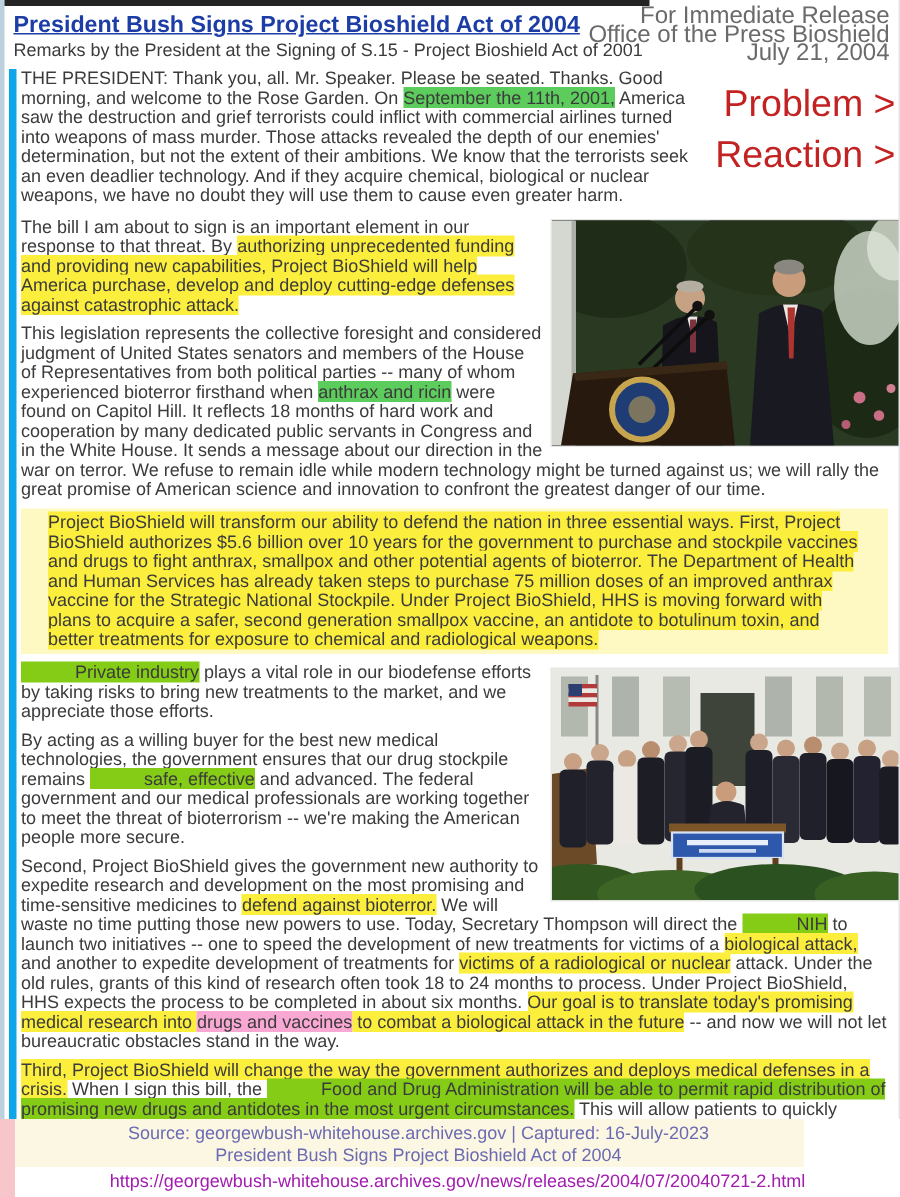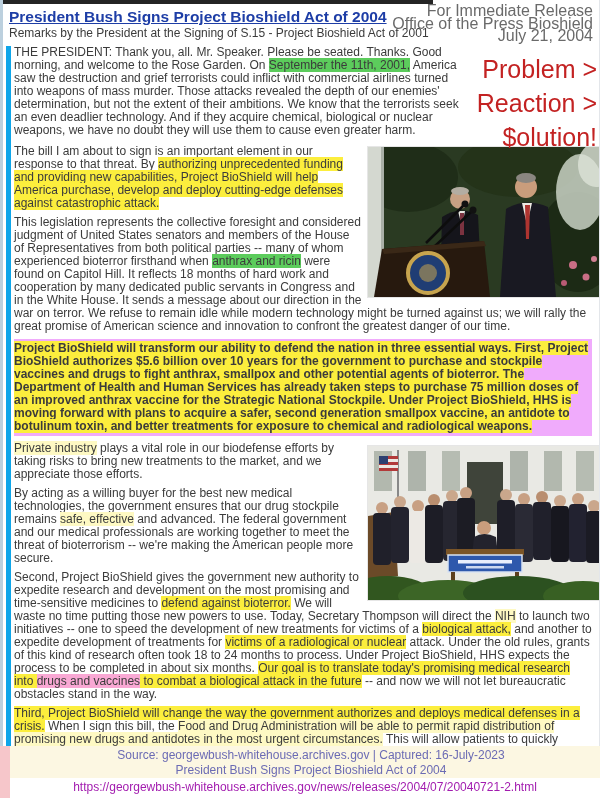--- a/index.html
+++ b/index.html
@@ -25,27 +25,27 @@
              font-size:12px; line-height:13px; }
   .content p { margin:0 0 6px 0; }
   .p1 { margin-right:132px !important; margin-bottom:8px !important; }
 
   .photo { float:right; margin:2px -8px 6px 6px; background:#222; box-shadow:0 0 0 1px #e6e6e6; }
   .photo svg { display:block; }
   .photo2 { margin-top:4px; }
 
   .hl-y { background:#fcee3d; }
   .hl-g { background:#5ccc5c; }
-  .hl-p { background:#fef9c3; }
+  .hl-p { background:#84cc16;padding-left:36px; }
   .hl-o { background:#f9a8d4; }
-  .block-yellow { background:#f0abfc; padding:3px 0;font-weight:bold; }
+  .block-yellow { background:#fef9c3; padding:3px 18px; }
 
   .footer { position:absolute; left:0; top:746px; width:600px; height:52px; background:#ffffff; }
   .footer-pink { position:absolute; left:0; top:0; width:10px; height:52px; background:#f6c6ca; }
-  .footer-cream { position:absolute; left:10px; top:0; width:590px; height:32px; background:#fcf7e2;
+  .footer-cream { position:absolute; left:10px; top:0; width:526px; height:32px; background:#fcf7e2;
                   text-align:center; font-size:12px; line-height:15px; color:#6b6bb4;
                   padding-top:2px; box-sizing:border-box;padding-left:12px; }
   .footer-url { position:absolute; left:10px; top:34px; width:590px; text-align:center;
                 font-size:12px; color:#a21caf; }
 </style>
 </head>
 <body>
 
 <div class="page">
 
@@ -55,21 +55,20 @@
 
   <div class="press">
     <div>For Immediate Release</div>
     <div>Office of the Press Bioshield</div>
     <div>July 21, 2004</div>
   </div>
 
   <div class="annotation">
     <div>Problem &gt;</div>
     <div>Reaction &gt;</div>
-    <div>$olution!</div>
   </div>
 
   <h1 class="title">President Bush Signs Project Bioshield Act of 2004</h1>
   <div class="subtitle">Remarks by the President at the Signing of S.15 - Project Bioshield Act of 2001</div>
 
   <div class="content">
 
     <p class="p1"><span>THE PRESIDENT: Thank you, all. Mr. Speaker. Please be seated. Thanks. Good morning, and welcome to the Rose Garden. On </span><span class="hl-g">September the 11th, 2001,</span><span> America saw the destruction and grief terrorists could inflict with commercial airlines turned into weapons of mass murder. Those attacks revealed the depth of our enemies' determination, but not the extent of their ambitions. We know that the terrorists seek an even deadlier technology. And if they acquire chemical, biological or nuclear weapons, we have no doubt they will use them to cause even greater harm.</span></p>
 
     <div class="photo photo1">

